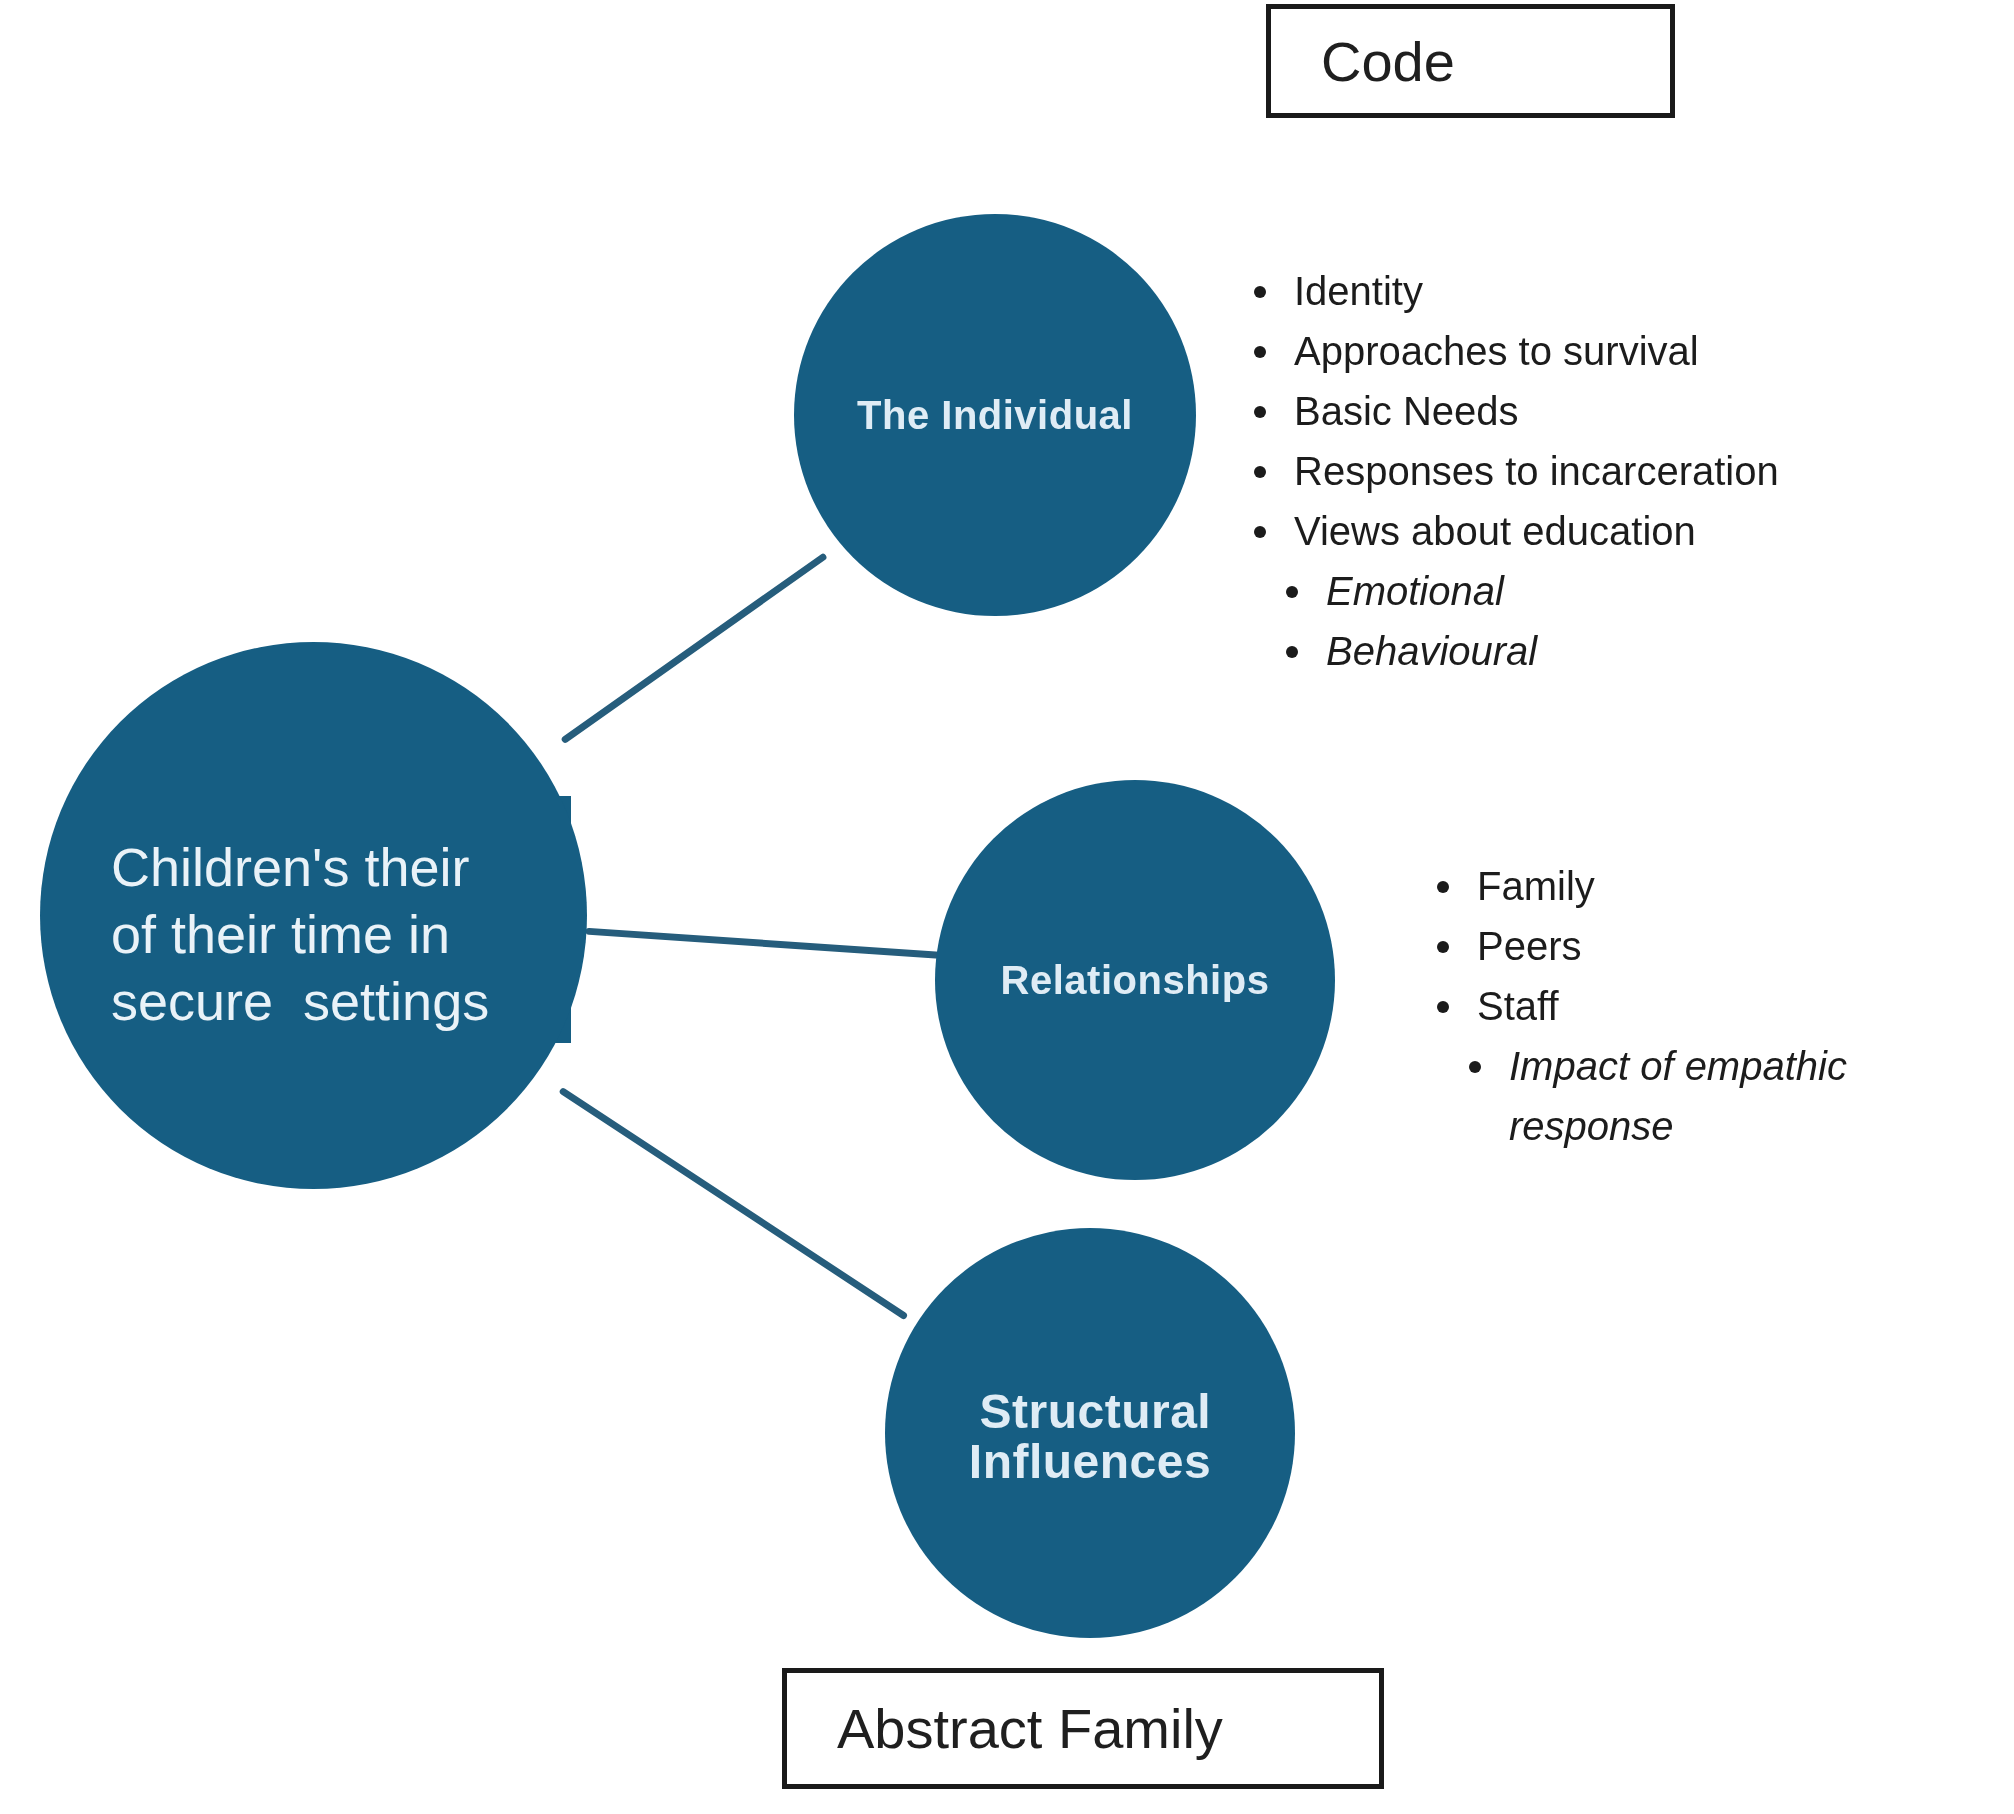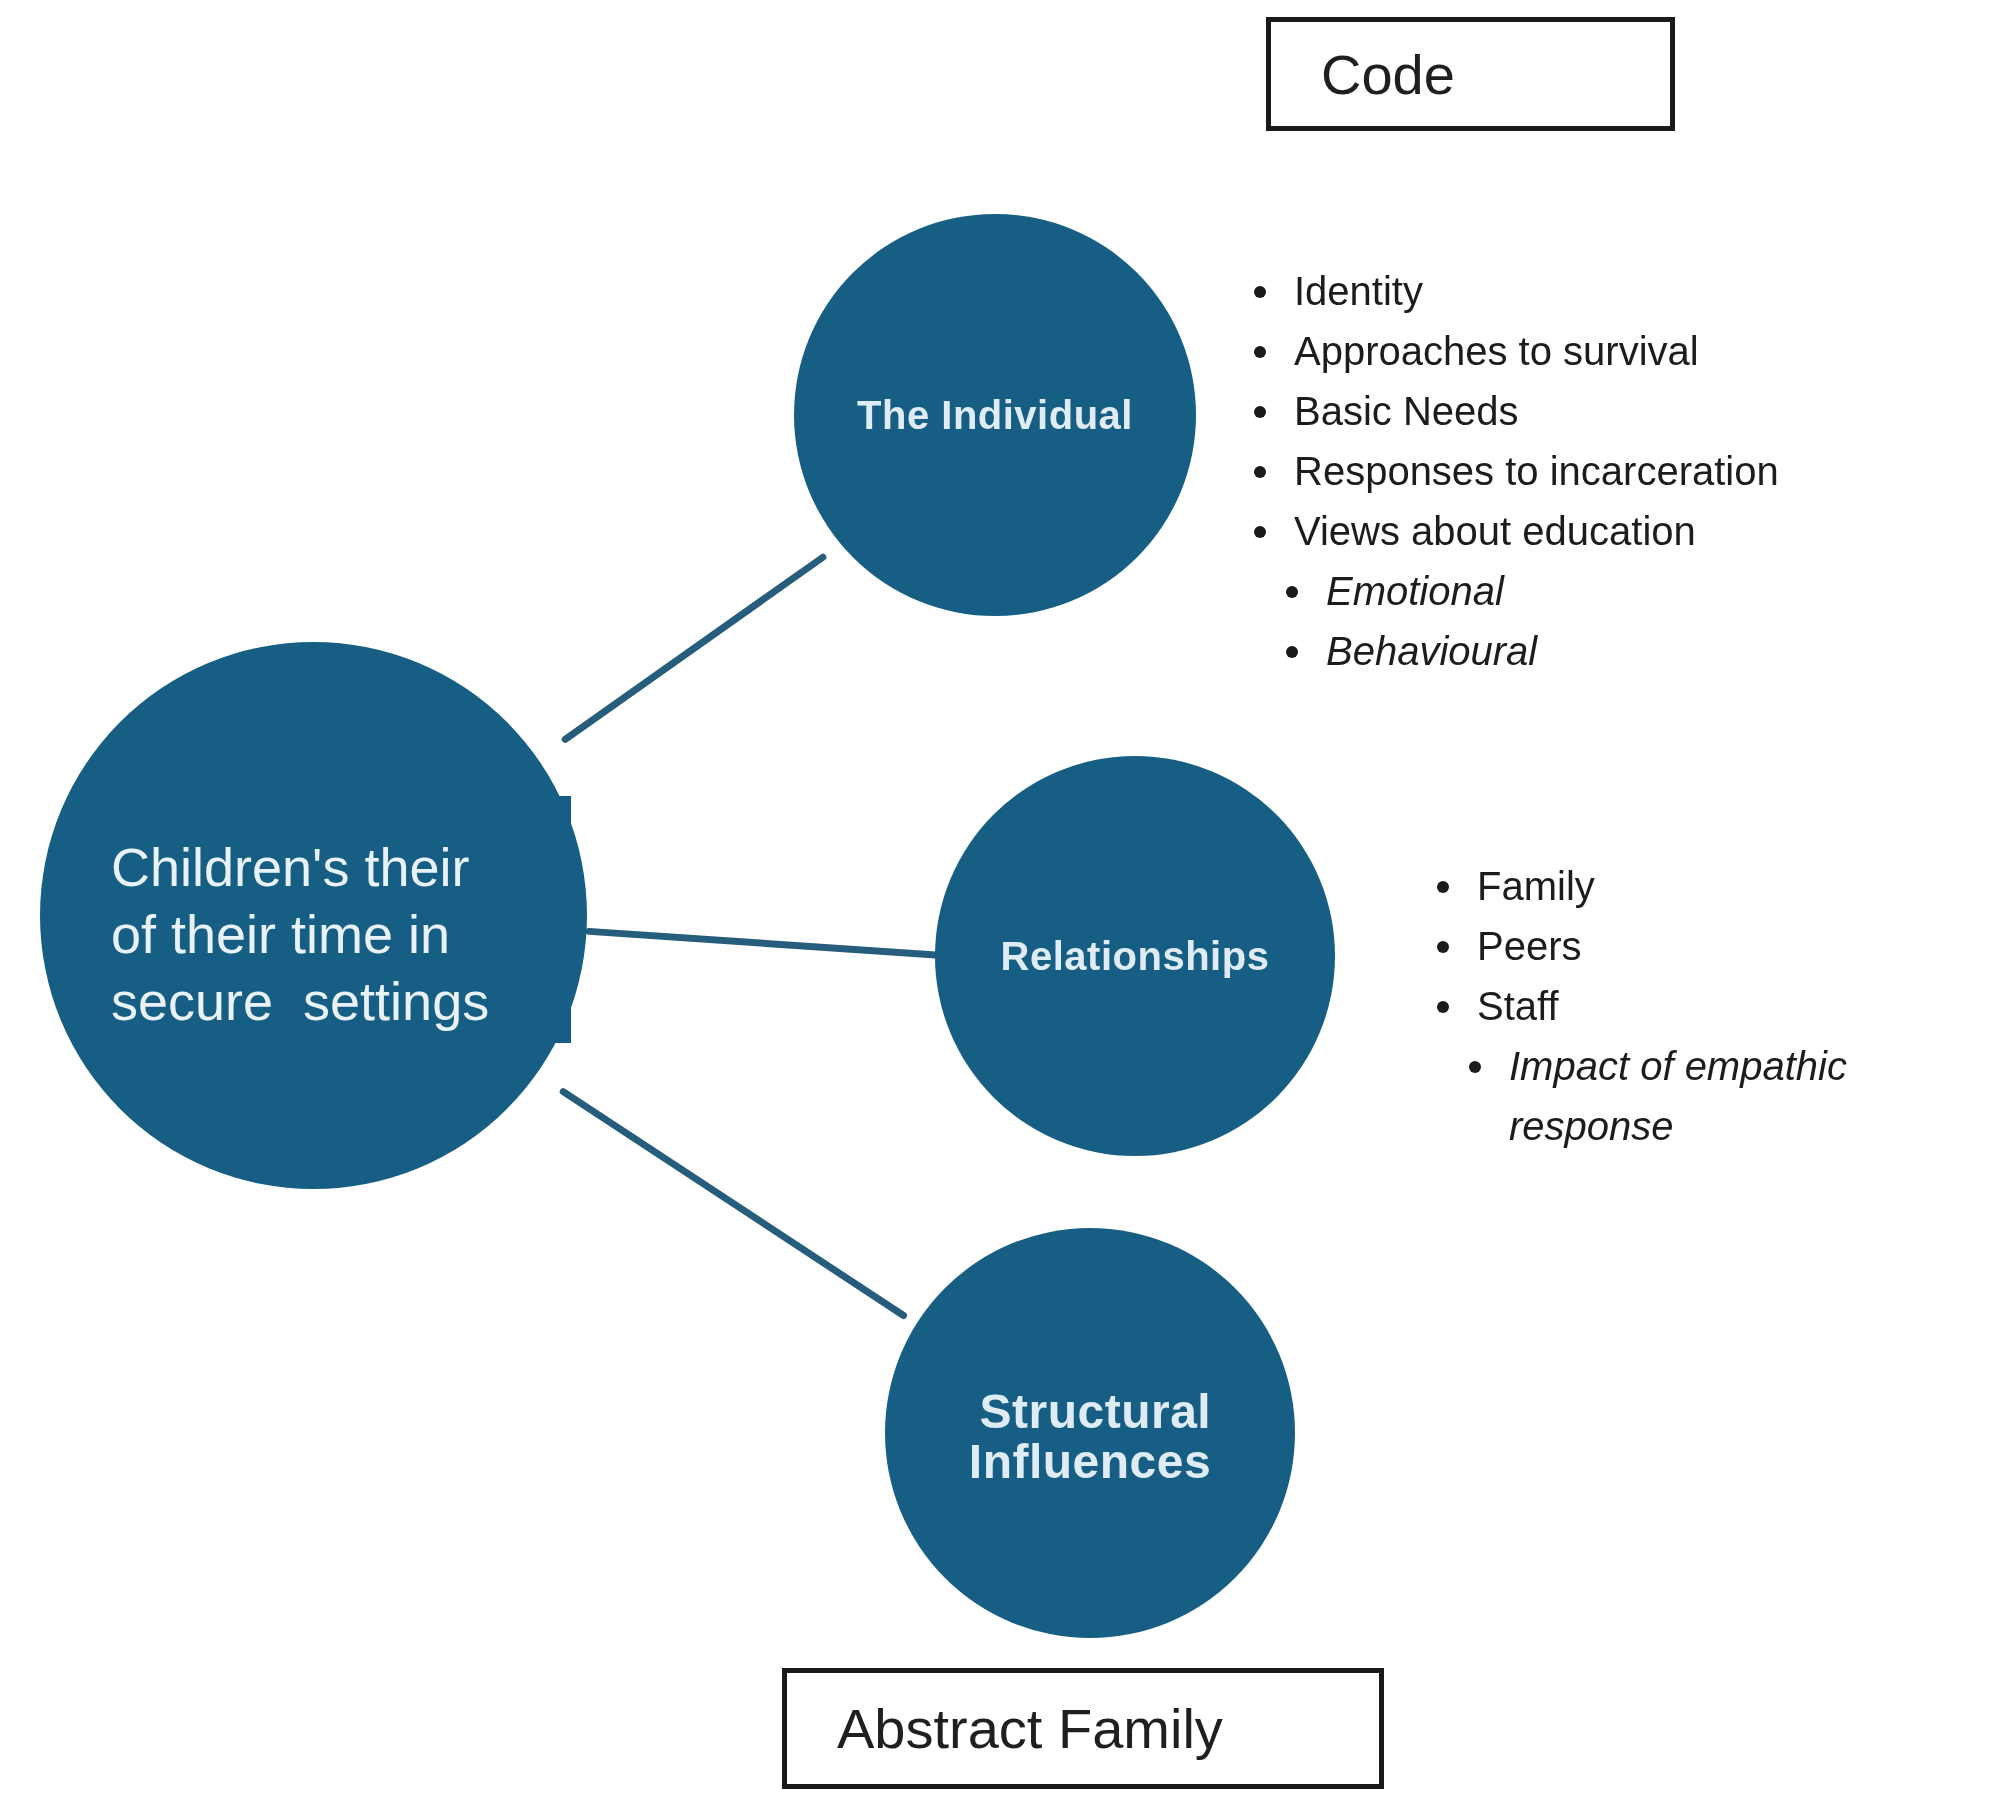--- a/index.html
+++ b/index.html
@@ -24,21 +24,21 @@
     text-align:right;
     color:#DFECF5;
   }
   .center-tab{
     position:absolute;
     left:450px;top:796px;width:121px;height:247px;
     background:#165E83;
   }
   .circle-main{left:40px;top:642px;width:547px;height:547px;}
   .circle-individual{left:794px;top:214px;width:402px;height:402px;}
-  .circle-relationships{left:935px;top:756px;width:400px;height:400px;}
+  .circle-relationships{left:935px;top:780px;width:400px;height:400px;}
   .circle-structural{left:885px;top:1228px;width:410px;height:410px;}
 
   .main-label{
     position:absolute;
     left:111px;top:834px;width:468px;
     font-size:54px;line-height:67px;font-weight:400;
     color:#E9F2F8;text-align:left;
   }
   .main-label div{white-space:pre;}
 
@@ -51,21 +51,21 @@
     position:absolute;
     border:5px solid #1A1A1A;
     background:#ffffff;
     color:#1F1F1F;
     font-size:56px;
     display:flex;
     align-items:center;
     box-sizing:border-box;
     padding-left:50px;
   }
-  .box-code{left:1266px;top:17px;width:409px;height:114px;}
+  .box-code{left:1266px;top:4px;width:409px;height:114px;}
   .box-abstract{left:782px;top:1668px;width:602px;height:121px;}
 
   .bullets{
     position:absolute;
     margin:0;padding:0;
     list-style:none;
     font-size:40px;
     line-height:60px;
     color:#1C1C1C;
   }

